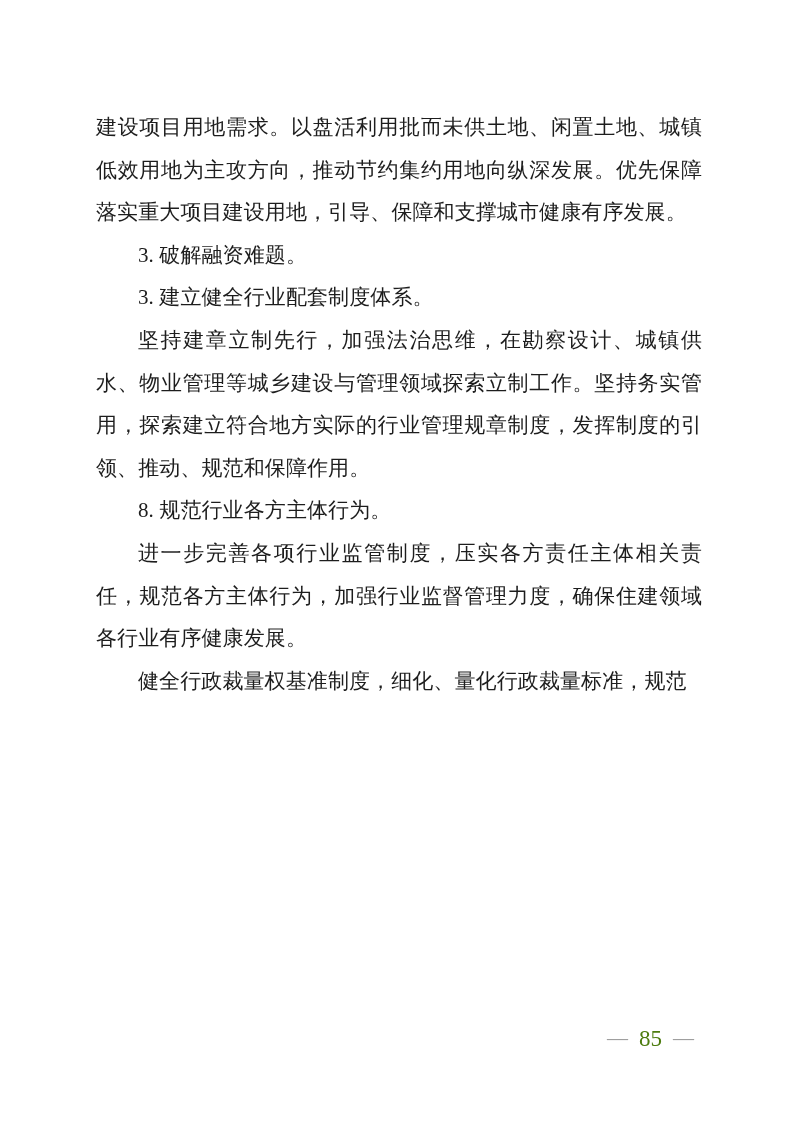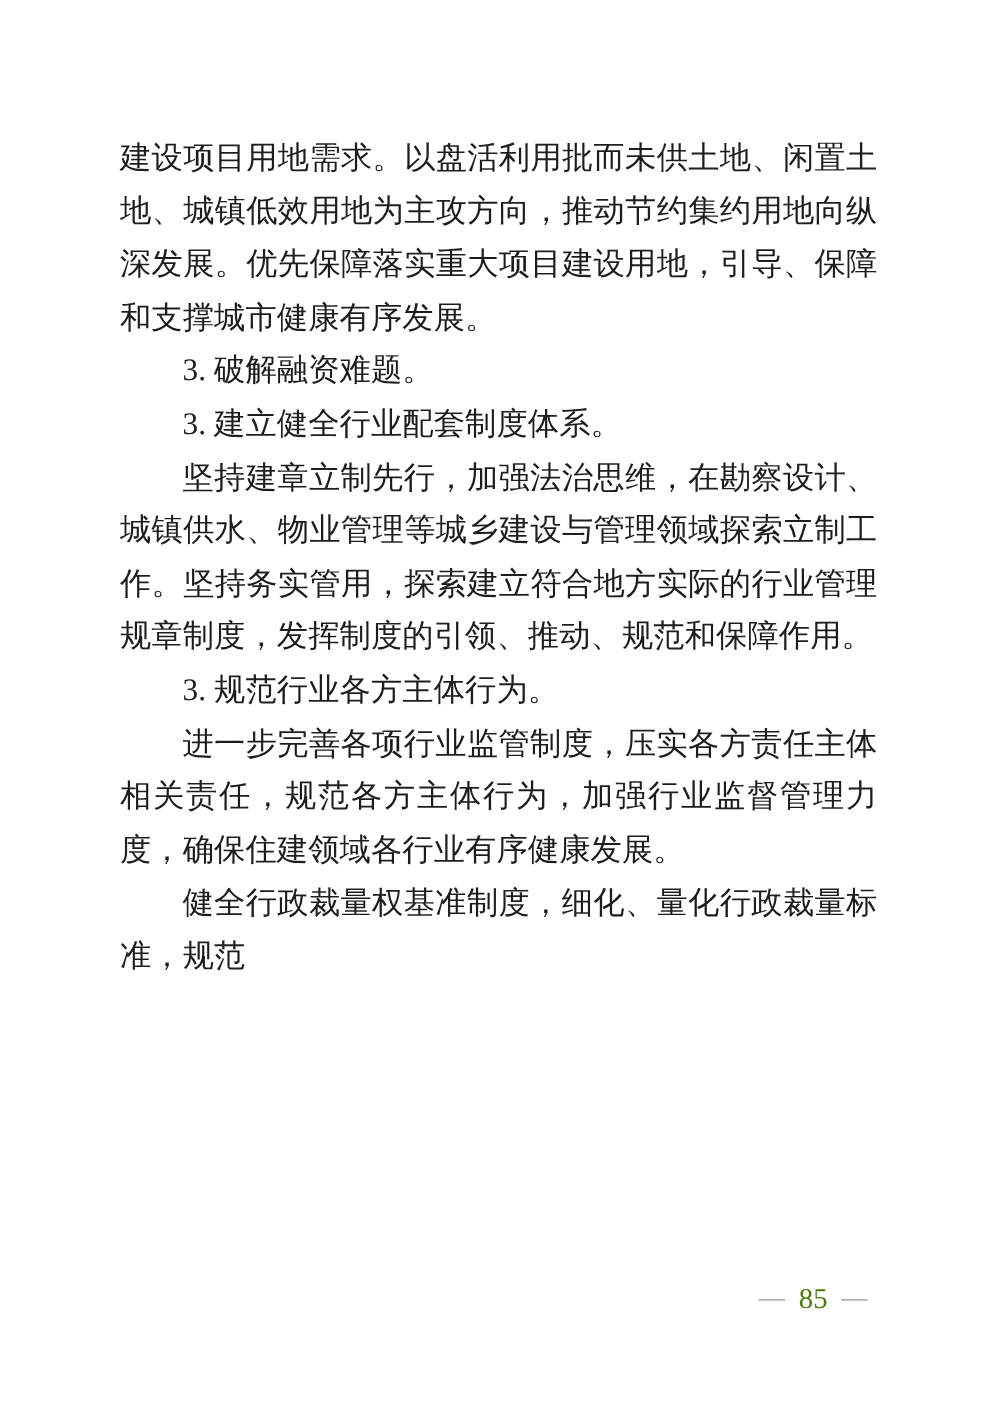--- a/index.html
+++ b/index.html
@@ -13,21 +13,21 @@
     height: 1122px;
     background: #ffffff;
     overflow: hidden;
     font-family: "Liberation Serif", serif;
   }
   .content {
     position: absolute;
     left: 96px;
     top: 106px;
     width: 606px;
-    font-size: 25px;
+    font-size: 21px;
     line-height: 42.6px;
     color: #1d1d1d;
     text-align: justify;
     text-justify: inter-character;
     letter-spacing: 0.1px;
   }
   .content p {
     margin: 0;
     padding: 0;
     text-indent: 2em;
@@ -61,21 +61,21 @@
 </style>
 </head>
 <body>
 
 <div class="page">
   <div class="content" id="content">
       <p class="body-continued">建设项目用地需求。以盘活利用批而未供土地、闲置土地、城镇低效用地为主攻方向，推动节约集约用地向纵深发展。优先保障落实重大项目建设用地，引导、保障和支撑城市健康有序发展。</p>
       <p class="heading-num">3. 破解融资难题。</p>
       <p class="heading-num">3. 建立健全行业配套制度体系。</p>
       <p class="body">坚持建章立制先行，加强法治思维，在勘察设计、城镇供水、物业管理等城乡建设与管理领域探索立制工作。坚持务实管用，探索建立符合地方实际的行业管理规章制度，发挥制度的引领、推动、规范和保障作用。</p>
-      <p class="heading-num">3. 规范行业各方主体行为。</p>
+      <p class="heading-num">8. 规范行业各方主体行为。</p>
       <p class="body">进一步完善各项行业监管制度，压实各方责任主体相关责任，规范各方主体行为，加强行业监督管理力度，确保住建领域各行业有序健康发展。</p>
       <p class="body">健全行政裁量权基准制度，细化、量化行政裁量标准，规范</p>
     </div>
   <div class="footer">
     <span class="dash">—</span>
     <span class="pagenum">85</span>
     <span class="dash">—</span>
   </div>
 </div>
 

